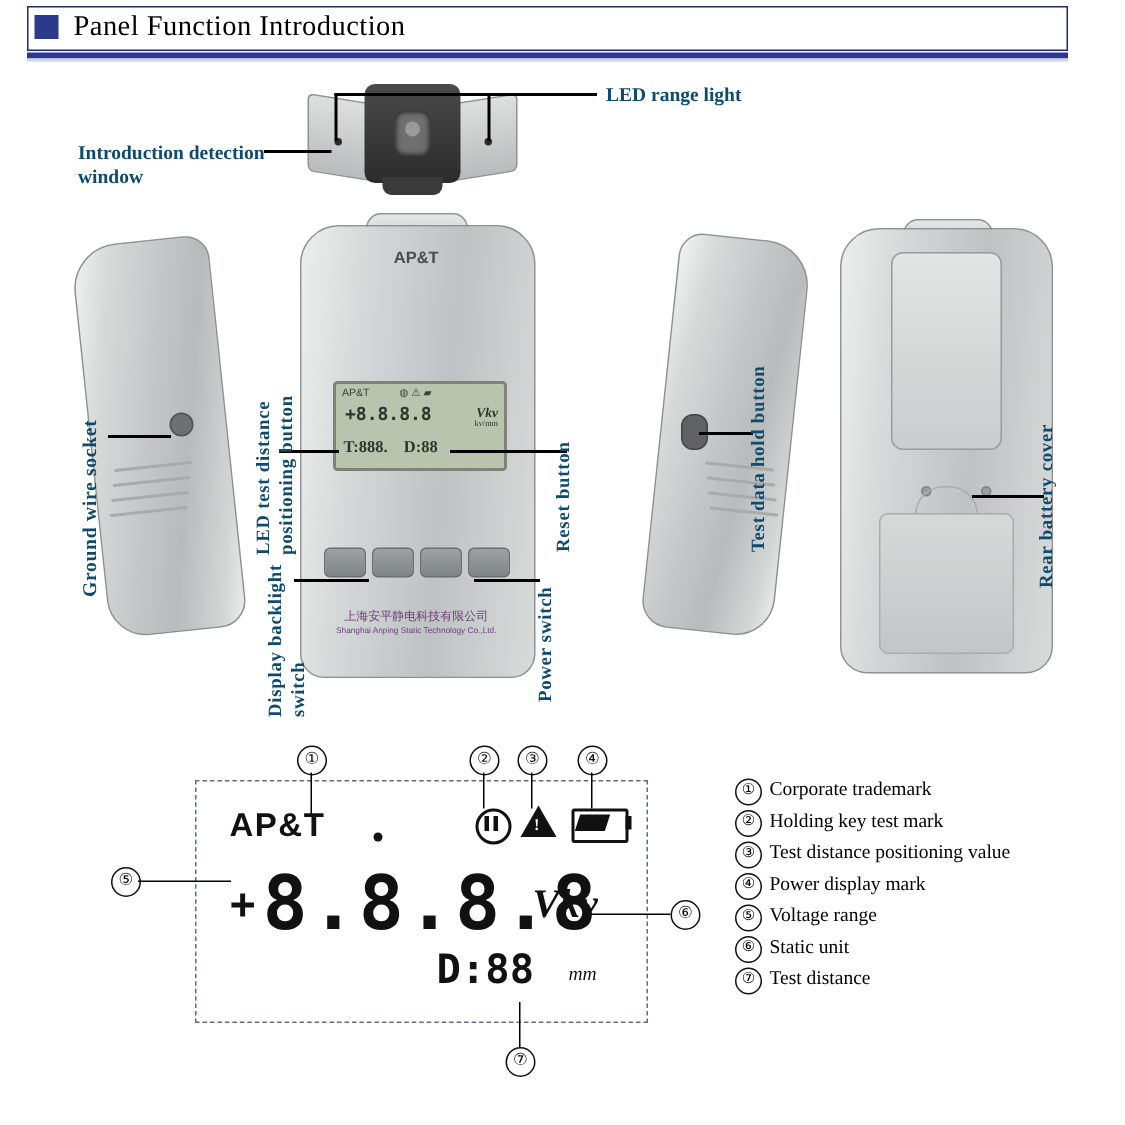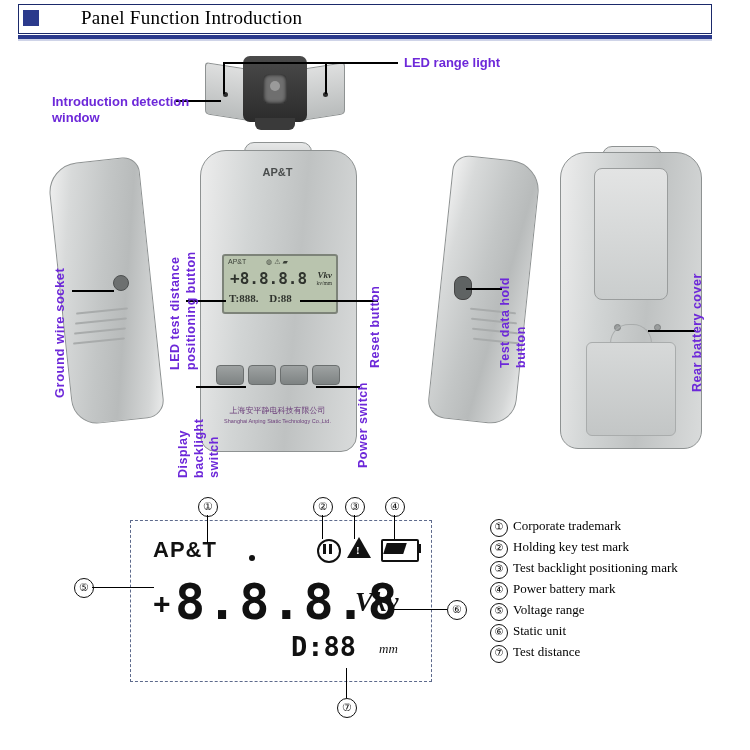--- a/index.html
+++ b/index.html
@@ -16,36 +16,36 @@
     border:1px solid #1b2a6b;
     background:#ffffff;
     box-sizing:border-box;
   }
   .header .sq{
     position:absolute;left:4px;top:5px;width:16px;height:16px;
     background:#2b3a8c;
   }
   .header .title{
     position:absolute;left:30px;top:2px;
-    font-size:19px;color:#000;letter-spacing:.3px;margin-left:32px;
+    font-size:19px;color:#000;letter-spacing:.3px;
   }
   .header-rule{
     position:absolute;left:18px;top:35px;width:694px;height:4px;
     background:#2b3a8c;
   }
   .header-rule2{
     position:absolute;left:18px;top:39px;width:694px;height:2px;
     background:#cfd4e8;
   }
 
   
   .lbl{
     position:absolute;
-    font-family:Liberation Sans, sans-serif;
-    font-size:12.5px;color:#6d28d9;line-height:1.25;
+    font-family:Liberation Serif, serif;
+    font-size:12.5px;color:#0c4a6e;line-height:1.25;
     white-space:pre-line;
   }
   .lbl.b{font-weight:bold;}
   .vert{
     writing-mode:vertical-rl;
     text-orientation:mixed;
     transform:rotate(180deg);
     white-space:pre-line;
     letter-spacing:.5px;
   }
@@ -96,21 +96,21 @@
   #frontview .tophump{position:absolute;left:44px;top:-8px;width:66px;height:26px;
      background:linear-gradient(180deg,#e6e7e7,#c6c9c9);border:1px solid #8e9292;
      border-radius:10px 10px 0 0;}
   #frontview .brand{position:absolute;left:0;top:16px;width:155px;text-align:center;
      font-size:11px;font-weight:bold;color:#4a4d4d;font-family:"Liberation Sans",sans-serif;}
   #frontview .lcdbox{position:absolute;left:22px;top:104px;width:112px;height:56px;
      background:#b9c4ae;border:2px solid #7d8379;border-radius:3px;}
   #frontview .lcdrow1{position:absolute;left:4px;top:2px;width:104px;height:10px;
      font-family:"Liberation Sans",sans-serif;font-size:7px;color:#3b4038;}
   #frontview .bigdigits{position:absolute;left:6px;top:13px;
-     font-family:"DejaVu Sans Mono",monospace;font-size:16px;font-weight:bold;color:#2f332d;letter-spacing:0px;}
+     font-family:"DejaVu Sans Mono",monospace;font-size:12px;font-weight:bold;color:#2f332d;letter-spacing:0px;}
   #frontview .unit{position:absolute;right:4px;top:14px;font-size:9px;font-style:italic;font-weight:bold;color:#2f332d;}
   #frontview .unit2{position:absolute;right:4px;top:24px;font-size:5.5px;color:#2f332d;}
   #frontview .lcdrow3{position:absolute;left:5px;top:36px;width:104px;
      font-family:Liberation Serif, serif;font-size:11px;font-weight:bold;color:#2f332d;}
   #frontview .btnrow{position:absolute;left:16px;top:215px;width:124px;height:20px;}
   #frontview .btn{position:absolute;top:0;width:26px;height:18px;
      background:linear-gradient(180deg,#9ea2a2,#7e8383);border:1px solid #6b6f6f;border-radius:4px;}
   #frontview .cn1{position:absolute;left:0;top:255px;width:155px;text-align:center;
      font-size:8px;color:#6b3e7a;font-family:"Liberation Sans",sans-serif;}
   #frontview .cn2{position:absolute;left:0;top:268px;width:155px;text-align:center;
@@ -343,25 +343,25 @@
   <div class="row">
     <span class="n">①</span>
     <span class="t">Corporate trademark</span>
   </div>
   <div class="row">
     <span class="n">②</span>
     <span class="t">Holding key test mark</span>
   </div>
   <div class="row">
     <span class="n">③</span>
-    <span class="t">Test backlight positioning mark</span>
+    <span class="t">Test distance positioning value</span>
   </div>
   <div class="row">
     <span class="n">④</span>
-    <span class="t">Power battery mark</span>
+    <span class="t">Power display mark</span>
   </div>
   <div class="row">
     <span class="n">⑤</span>
     <span class="t">Voltage range</span>
   </div>
   <div class="row">
     <span class="n">⑥</span>
     <span class="t">Static unit</span>
   </div>
   <div class="row">

